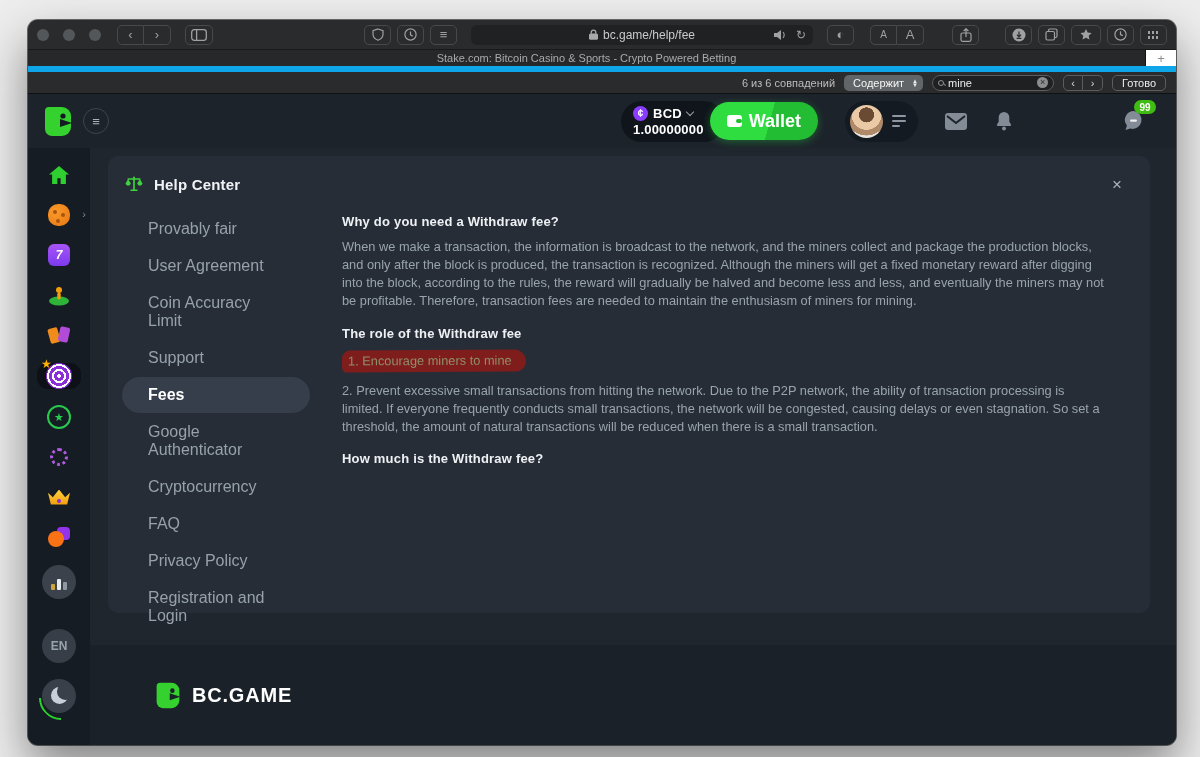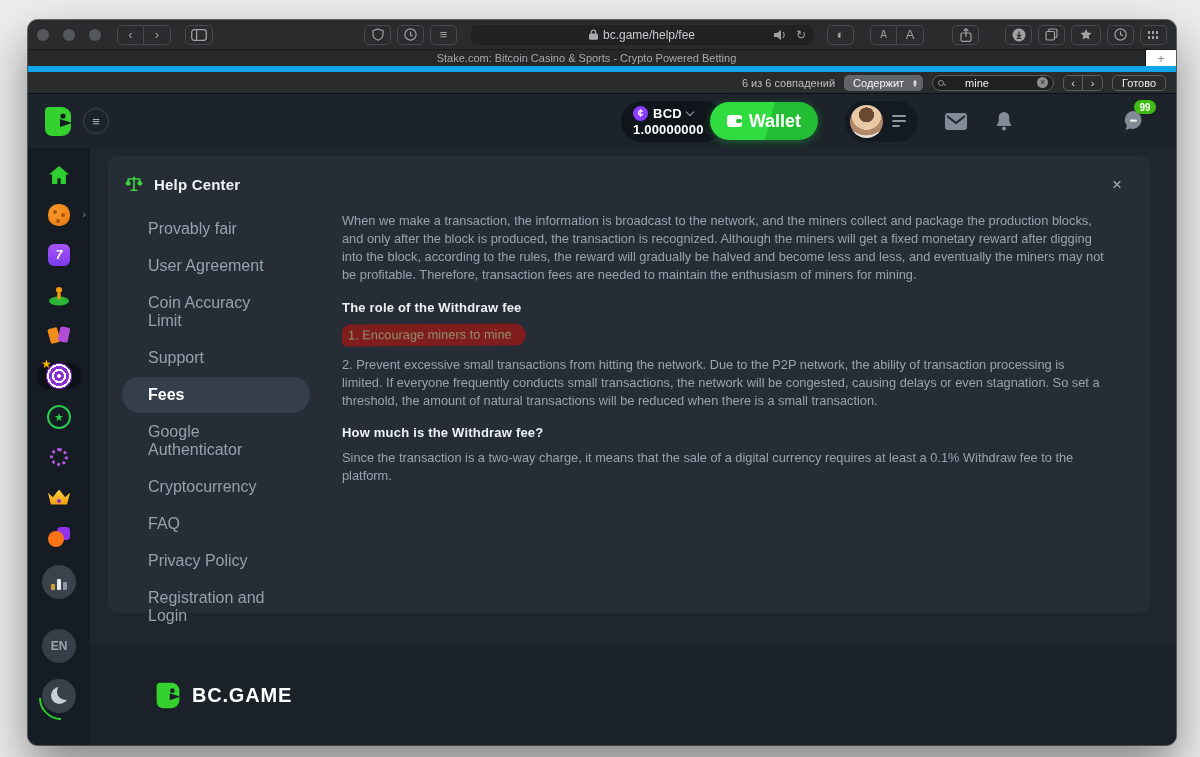--- a/index.html
+++ b/index.html
@@ -37,21 +37,21 @@
   .newtab { width:30px; display:flex; align-items:center; justify-content:center;
     color:#8d8f91; font-size:13px; }
 
   .findbar { height:22px; background:#292b2d; border-bottom:1px solid #101112;
     display:flex; align-items:center; justify-content:flex-end; gap:9px; padding:0 10px; }
   .find-matches { color:#bcbdbf; font-size:11px; }
   .find-mode { background:#626568; border-radius:5px; height:16px; padding:0 5px 0 9px;
     display:flex; align-items:center; gap:8px; color:#f4f5f5; font-size:11px; }
   .updown { display:flex; flex-direction:column; line-height:4px; font-size:6px; color:#e8e9ea; }
   .find-field { width:122px; height:16px; border:1px solid #5b5d5f; background:#1e2022;
-    border-radius:9px; display:flex; align-items:center; padding:0 5px; gap:21px; }
+    border-radius:9px; display:flex; align-items:center; padding:0 5px; gap:4px; }
   .mag { width:6px; height:6px; border:1.4px solid #8f9193; border-radius:50%; position:relative; flex:none; }
   .mag::after { content:""; position:absolute; width:3px; height:1.4px; background:#8f9193;
     right:-3px; bottom:-1px; transform:rotate(45deg); }
   .find-input { flex:1; background:transparent; border:none; outline:none; color:#ededee;
     font-size:11px; font-family:"Liberation Sans", sans-serif; min-width:0; }
   .clear { width:11px; height:11px; border-radius:50%; background:#8b8d8f; color:#2a2c2e;
     font-size:9px; line-height:11px; text-align:center; flex:none; }
   .stepgroup { display:flex; }
   .step { width:20px; height:16px; border:1px solid #5b5d5f; color:#d9dadb; font-size:11px;
     display:flex; align-items:center; justify-content:center; }
@@ -416,26 +416,26 @@
               <div class="helpnav-item">Support</div>
               <div class="helpnav-item active">Fees</div>
               <div class="helpnav-item">Google Authenticator</div>
               <div class="helpnav-item">Cryptocurrency</div>
               <div class="helpnav-item">FAQ</div>
               <div class="helpnav-item">Privacy Policy</div>
               <div class="helpnav-item">Registration and Login</div>
               <div class="helpnav-item">Technical Issues</div>
             </div>
             <div class="content">
+              <h3>Why do you need a Withdraw fee?</h3>
               <p>When we make a transaction, the information is broadcast to the network, and the miners collect and package the production blocks, and only after the block is produced, the transaction is recognized. Although the miners will get a fixed monetary reward after digging into the block, according to the rules, the reward will gradually be halved and become less and less, and eventually the miners may not be profitable. Therefore, transaction fees are needed to maintain the enthusiasm of miners for mining.</p>
               <h3>The role of the Withdraw fee</h3>
               <div class="hl-line"><span class="hl">1. Encourage miners to mine</span></div>
               <p>2. Prevent excessive small transactions from hitting the network. Due to the P2P network, the ability of transaction processing is limited. If everyone frequently conducts small transactions, the network will be congested, causing delays or even stagnation. So set a threshold, the amount of natural transactions will be reduced when there is a small transaction.</p>
               <h3>How much is the Withdraw fee?</h3>
-              <p>Since the transaction is a two-way charge, it means that the sale of a digital currency requires at least a 0.1% Withdraw fee to the platform.</p>
             </div>
           </div>
         </div>
 
         <div class="footer">
           <svg width="28" height="28" viewBox="0 0 32 32">
             <path d="M7 2h13a9 9 0 019 9v11a9 9 0 01-9 9H10a7 7 0 01-7-7V6a4 4 0 014-4z" fill="#35d12f"></path>
             <circle cx="21" cy="11" r="2.6" fill="#1a2129"></circle>
             <path d="M30 18l-12-4v8z" fill="#1a2129"></path>
           </svg>

